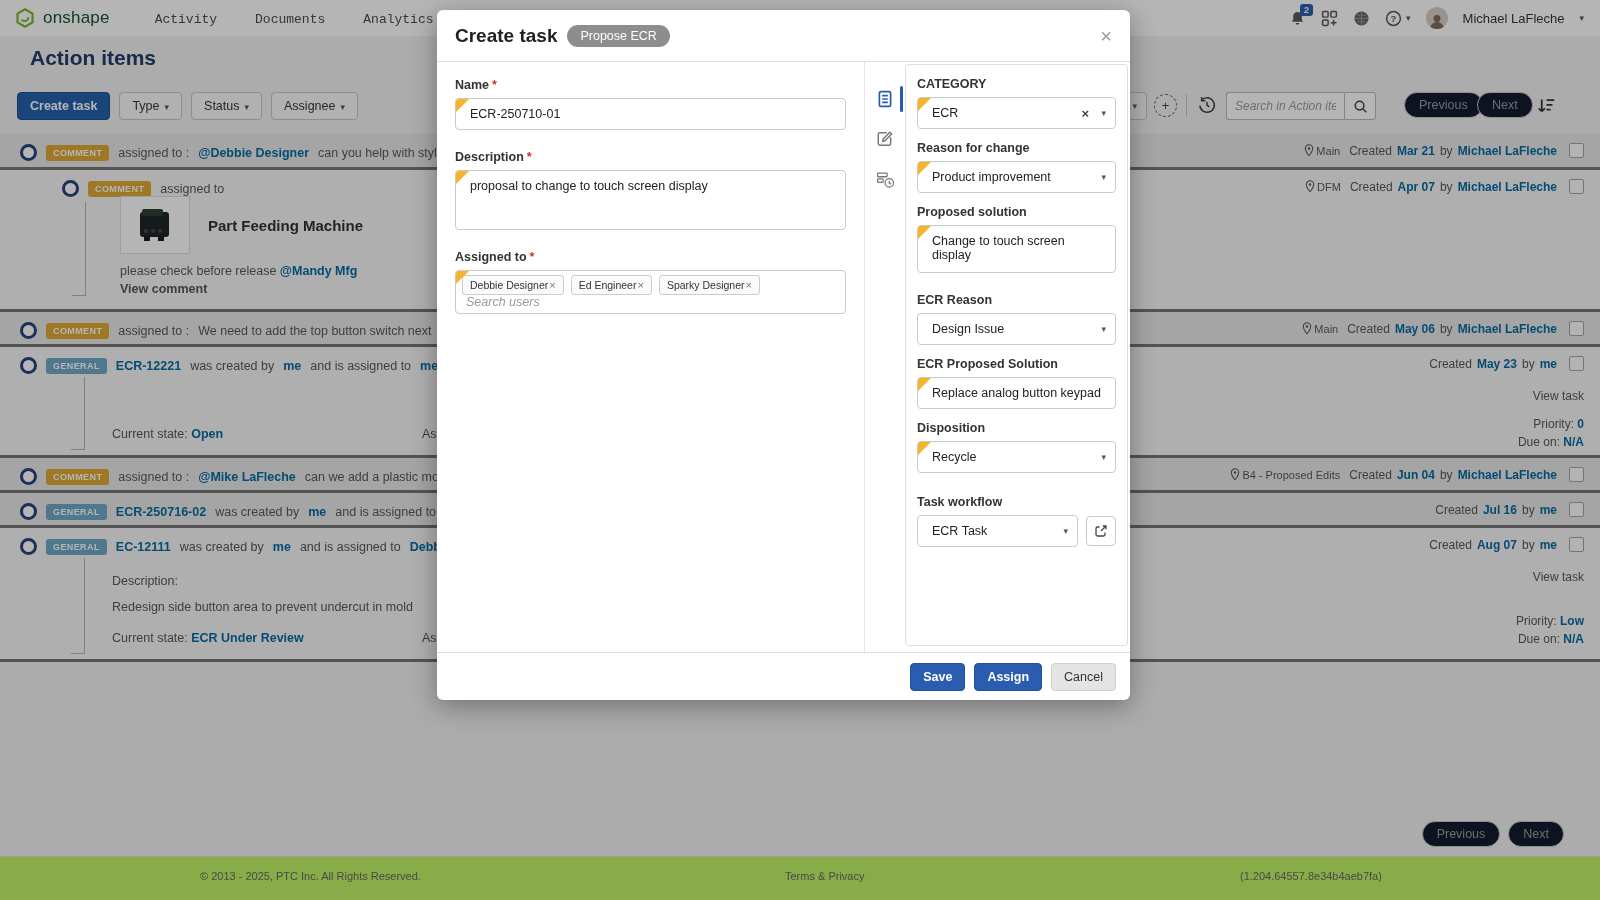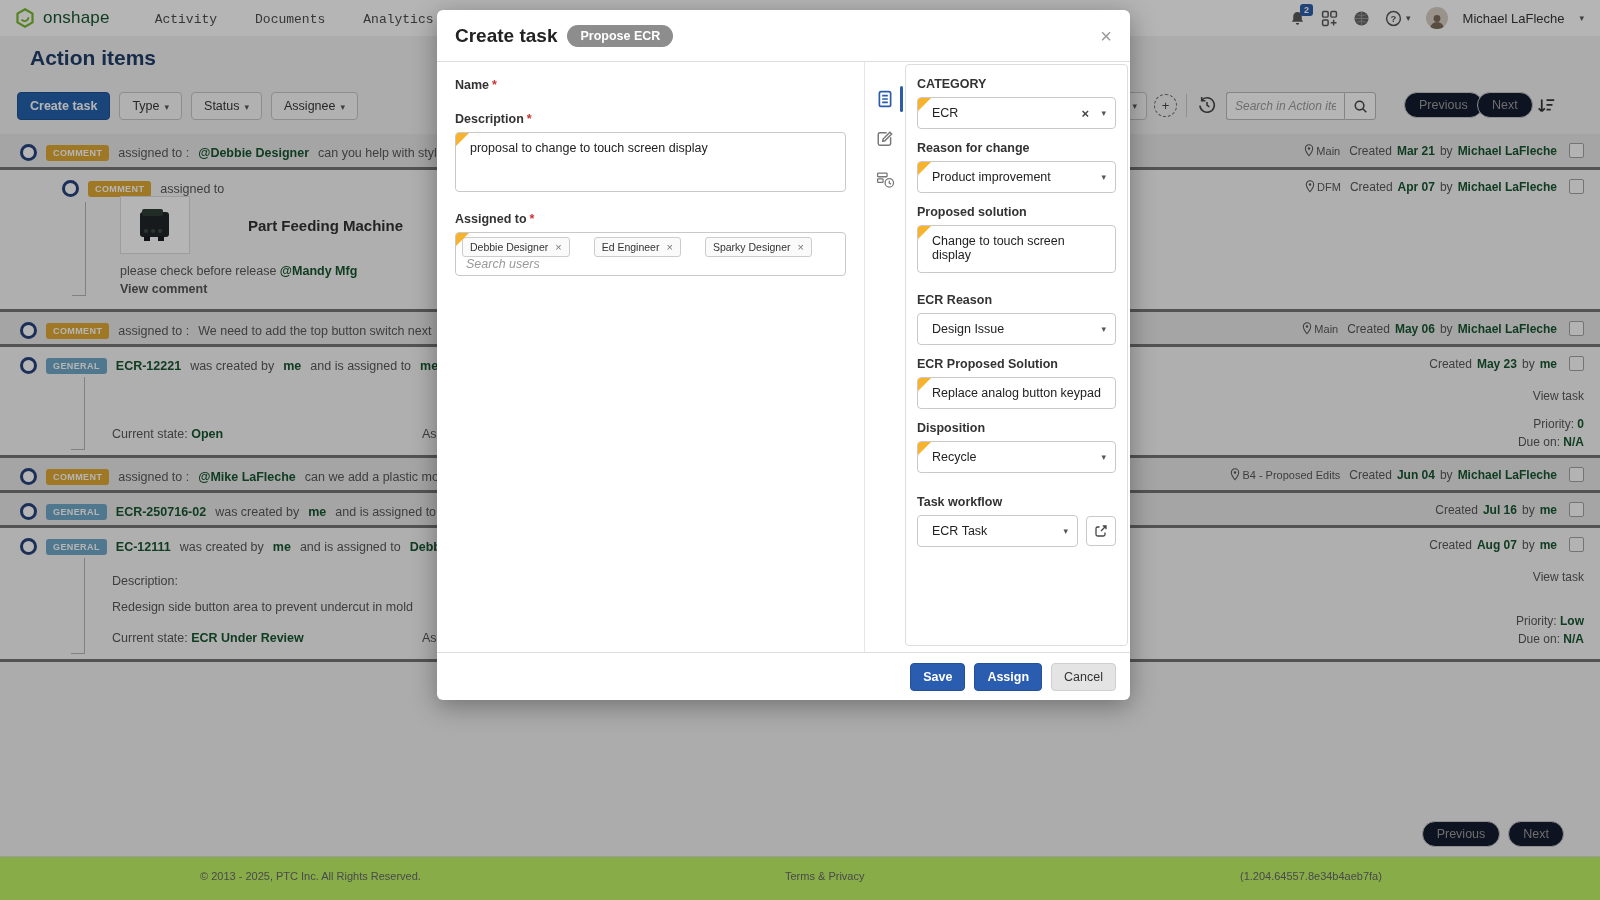--- a/index.html
+++ b/index.html
@@ -43,69 +43,69 @@
   
   .rows{position:absolute;top:134px;left:0;right:0;z-index:1;}
   .row{position:relative;box-sizing:border-box;border-bottom:3px solid #737373;background:#f6f6f6;}
   .row.shaded{background:#e9e9e9;}
   .row-line{display:flex;align-items:center;gap:9px;padding:10px 0 0 20px;font-size:12.5px;color:#555;}
   .row-line.indent{padding-left:62px;}
   .ring{width:11px;height:11px;border:3px solid #24407c;border-radius:50%;background:#fff;flex:0 0 auto;}
   .badge{font-size:9px;font-weight:bold;color:#fff;padding:3px 7px;border-radius:3px;letter-spacing:.4px;}
   .badge.comment{background:#dfa830;}
   .badge.general{background:#6ea7c8;}
-  .b{font-weight:bold;color:#14532d;}
+  .b{font-weight:bold;color:#0369a1;}
   .row-meta{position:absolute;right:16px;top:9px;display:flex;align-items:center;gap:5px;font-size:12px;color:#555;white-space:nowrap;}
   .branch{font-size:11px;color:#555;margin-right:4px;display:flex;align-items:center;gap:2px;}
   .checkbox{width:13px;height:13px;border:1px solid #a3a3a3;border-radius:2px;background:#fdfdfd;margin-left:7px;}
   .link{color:#2f77c2;font-size:12.5px;cursor:pointer;}
   .connector{position:absolute;width:1px;background:#b5b5b5;}
   .connector::after{content:"";position:absolute;left:-13px;bottom:0;width:13px;height:1px;background:#b5b5b5;}
   .thumb-block{position:absolute;left:120px;top:26px;display:flex;align-items:center;gap:18px;}
   .thumb-card{width:68px;height:56px;background:#fff;border:1px solid #ddd;display:flex;align-items:center;justify-content:center;}
-  .doc-title{font-size:15px;font-weight:bold;color:#2e2e2e;margin-left:40px;}
+  .doc-title{font-size:15px;font-weight:bold;color:#2e2e2e;}
   .sub-text{position:absolute;left:120px;font-size:12.5px;color:#555;}
   .state-line{position:absolute;left:112px;font-size:12.5px;color:#555;}
   .meta-abs{position:absolute;right:16px;font-size:12px;color:#555;white-space:nowrap;}
   .hidden-mid{position:absolute;left:422px;font-size:12.5px;color:#555;}
 
   
   .bottom-pager{position:absolute;right:36px;top:821px;display:flex;gap:8px;}
   .footer{position:absolute;left:0;right:0;bottom:0;height:43px;border-top:1px solid #dcdcdc;background:#bef264;font-size:11px;color:#666;}
   .footer span{position:absolute;top:13px;}
   .f-copy{left:200px;}
   .f-terms{left:785px;}
   .f-version{left:1240px;}
 
   
   .overlay{position:absolute;inset:0;background:rgba(10,10,10,0.30);z-index:50;}
   .modal{position:absolute;left:437px;top:10px;width:693px;height:690px;background:#fff;border-radius:6px;box-shadow:0 6px 26px rgba(0,0,0,.35);z-index:100;display:flex;flex-direction:column;box-sizing:border-box;}
   .modal-header{height:52px;display:flex;align-items:center;padding:0 18px;border-bottom:1px solid #ddd;box-sizing:border-box;}
   .modal-title{font-size:19px;font-weight:bold;color:#222;}
-  .modal-pill{background:#8d8d8d;color:#fff;font-weight:bold;font-size:12.5px;padding:4px 13px;border-radius:13px;margin-left:10px;}
+  .modal-pill{background:#8d8d8d;color:#fff;font-weight:normal;font-size:12.5px;padding:4px 13px;border-radius:13px;margin-left:10px;}
   .modal-close{margin-left:auto;font-size:20px;color:#999;cursor:pointer;line-height:1;}
   .modal-body{flex:1;display:flex;min-height:0;}
   .mleft{width:428px;box-sizing:border-box;padding:16px 18px;border-right:1px solid #e6e6e6;}
   .micons{width:40px;display:flex;flex-direction:column;align-items:center;padding-top:28px;gap:22px;}
   .mic{position:relative;display:flex;}
   .mic.active::after{content:"";position:absolute;right:-9px;top:-4px;width:3px;height:26px;background:#2a5caa;border-radius:2px;}
   .mright{width:223px;box-sizing:border-box;border:1px solid #ddd;border-radius:4px;margin:2px 2px 6px 0;padding:12px 11px;overflow:hidden;}
   .flabel{font-size:12.5px;font-weight:bold;color:#333;margin-bottom:6px;}
   .req::after{content:"*";color:#c33;margin-left:3px;}
   .fbox{position:relative;border:1px solid #c9c9c9;border-radius:4px;background:#fff;font-size:12.5px;color:#222;padding:8px 10px 8px 14px;box-sizing:border-box;}
   .fbox.modified::before{content:"";position:absolute;top:0;left:0;border-style:solid;border-width:13px 13px 0 0;border-color:#f7b32b transparent transparent transparent;border-top-left-radius:3px;}
   .fbox .sel-caret{position:absolute;right:9px;top:50%;transform:translateY(-50%);font-size:9px;color:#555;}
   .fbox .clear-x{position:absolute;right:26px;top:50%;transform:translateY(-50%);font-size:13px;font-weight:bold;color:#444;}
   .mt14{margin-top:20px;}
   .mt12{margin-top:12px;}
   .mt22{margin-top:22px;}
   .tall{height:60px;}
   .tall-sm{height:48px;}
   .chips{display:flex;align-items:center;flex-wrap:wrap;padding:4px 6px;gap:0;}
-  .chip{border:1px solid #ccc;border-radius:3px;background:#fafafa;padding:3px 7px;font-size:10.5px;color:#333;display:inline-flex;align-items:center;gap:7px;margin-right:24px;}
+  .chip{border:1px solid #ccc;border-radius:3px;background:#fafafa;padding:3px 7px;font-size:10.5px;color:#333;display:inline-flex;align-items:center;gap:1px;margin-right:7px;}
   .chip-x{color:#777;font-size:11px;cursor:pointer;}
   .chip-ph{font-style:italic;color:#999;font-size:12.5px;margin-left:4px;}
   .wf-row{display:flex;align-items:center;gap:8px;}
   .wf-row .fbox{flex:1;}
   .ext-btn{width:30px;height:30px;border:1px solid #c9c9c9;border-radius:4px;background:#fff;display:flex;align-items:center;justify-content:center;box-sizing:border-box;cursor:pointer;}
   .modal-footer{height:48px;border-top:1px solid #ddd;display:flex;align-items:center;justify-content:flex-end;gap:9px;padding:0 14px;box-sizing:border-box;}
   .btn-blue{background:#2a5db0;color:#fff;font-weight:bold;border:1px solid #24509a;}
   .btn-gray{background:#e4e4e4;color:#333;border:1px solid #cfcfcf;}
 </style>
 </head>
@@ -415,20 +415,21 @@
 <div class="modal">
   <div class="modal-header">
     <span class="modal-title">Create task</span>
     <span class="modal-pill">Propose ECR</span>
     <span class="modal-close">×</span>
   </div>
   <div class="modal-body">
 
     <div class="mleft">
       <div class="flabel req">Name</div>
+      <div class="fbox modified">ECR-250710-01</div>
 
       <div class="flabel req mt14">Description</div>
       <div class="fbox modified tall">proposal to change to touch screen display</div>
 
       <div class="flabel req mt14">Assigned to</div>
       <div class="fbox modified chips">
         <span class="chip">
             <span>Debbie Designer</span>
             <span class="chip-x">×</span>
           </span>

